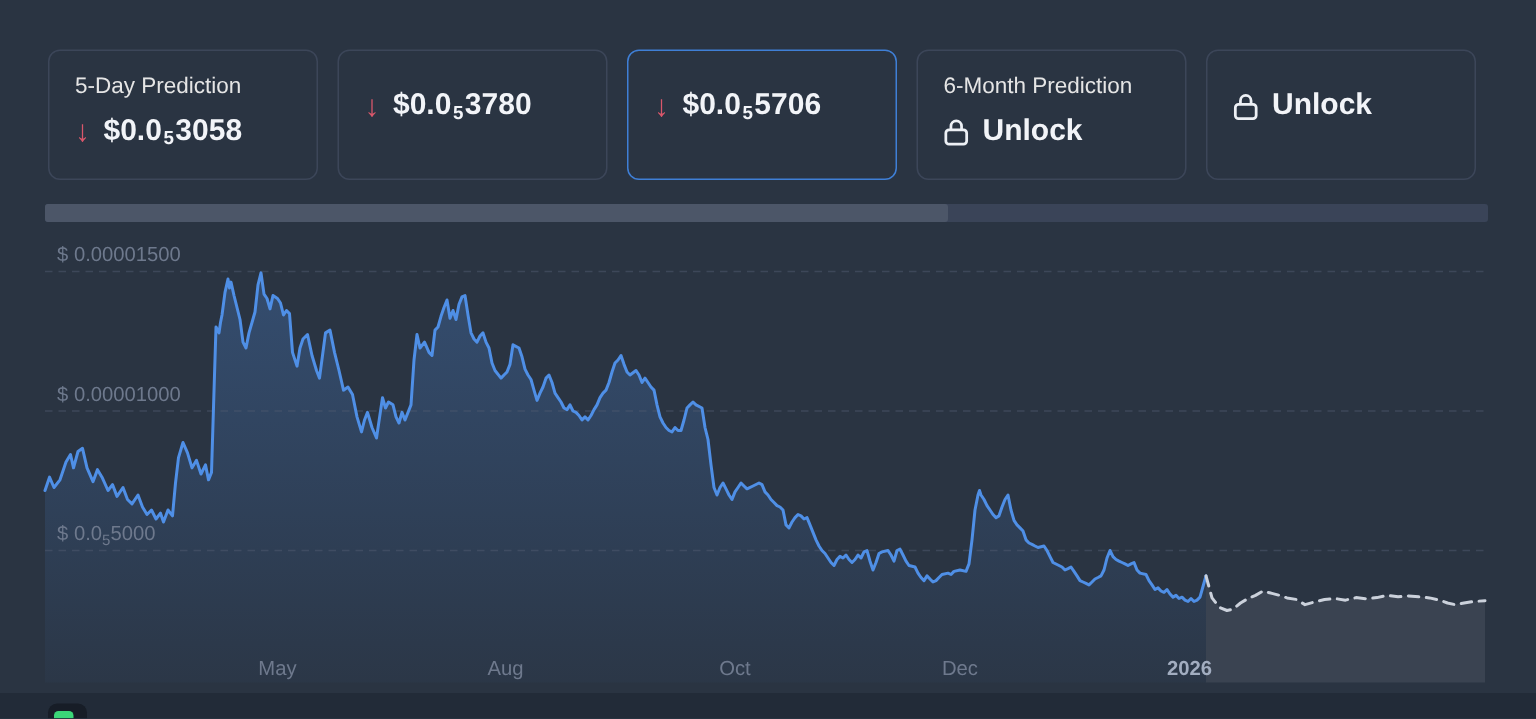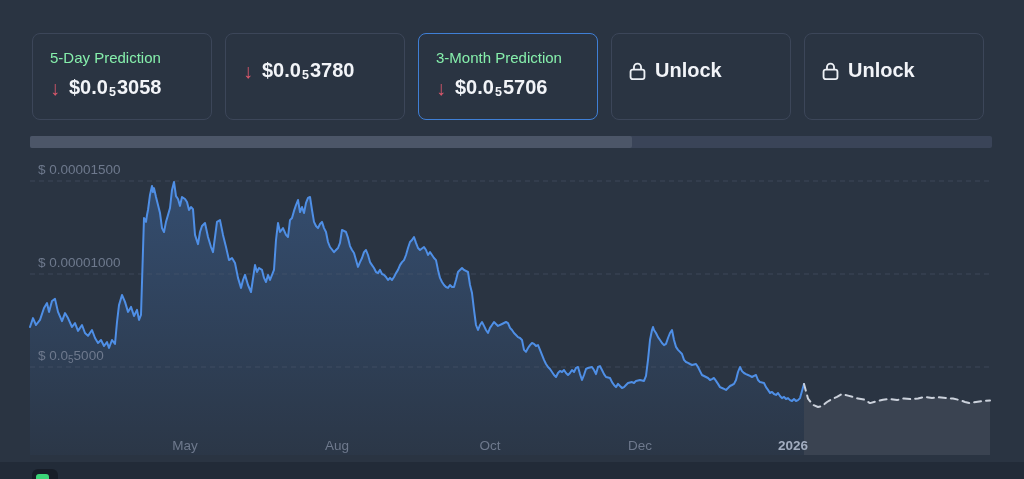--- a/index.html
+++ b/index.html
@@ -4,21 +4,21 @@
 <style>
   html,body{margin:0;padding:0;background:#2A3442;}
   .canvas{position:relative;width:1024px;height:479px;overflow:hidden;background:#2A3442;
           font-family:"Liberation Sans", sans-serif;}
 
   
   .cards{position:absolute;left:32px;top:33px;display:flex;gap:13px;}
   .card{width:180px;height:87px;box-sizing:border-box;border:1px solid #3C4659;border-radius:8px;
         padding:15px 16px 0 17px;cursor:pointer;background:transparent;}
   .card.selected{border-color:#3F7FD6;}
-  .card-title{font-size:15px;color:#86efac;white-space:nowrap;}
+  .card-title{font-size:15px;color:#e5e5e5;white-space:nowrap;}
   .card-value{margin-top:10px;display:flex;align-items:center;color:#F2F4F8;
               font-size:20px;font-weight:700;white-space:nowrap;}
   .arrow{color:#D9576B;font-size:20px;font-weight:400;margin-right:9px;line-height:1;}
   .vsub{font-size:12.5px;position:relative;top:4px;padding:0 1px;}
   .lock{margin-right:9px;display:inline-flex;}
 
   
   .scroll-track{position:absolute;left:30px;top:136px;width:962px;height:12px;background:#3A4458;border-radius:2px;}
   .scroll-thumb{position:absolute;left:0;top:0;height:12px;background:#4C5668;border-radius:2px;}
 
@@ -50,29 +50,29 @@
       </div>
       <div class="card">
         <div class="card-value">
           <span class="arrow">↓</span>
           <span>$0.0</span>
           <span class="vsub">5</span>
           <span>3780</span>
         </div>
       </div>
       <div class="card selected">
-        <div class="card-title">3-Month Prediction</div>
         <div class="card-value">
           <span class="arrow">↓</span>
           <span>$0.0</span>
           <span class="vsub">5</span>
           <span>5706</span>
         </div>
       </div>
       <div class="card">
+        <div class="card-title">6-Month Prediction</div>
         <div class="card-value">
           <span class="lock">
             <svg width="17" height="20" viewBox="0 0 24 27">
               <rect x="2.2" y="11.5" width="19.6" height="13.5" rx="3" fill="none" stroke="#EDF0F5" stroke-width="2.6"></rect>
               <path d="M7 11.5 V8 a5 5 0 0 1 10 0 v3.5" fill="none" stroke="#EDF0F5" stroke-width="2.6"></path>
             </svg>
           </span>
           <span>Unlock</span>
         </div>
       </div>

